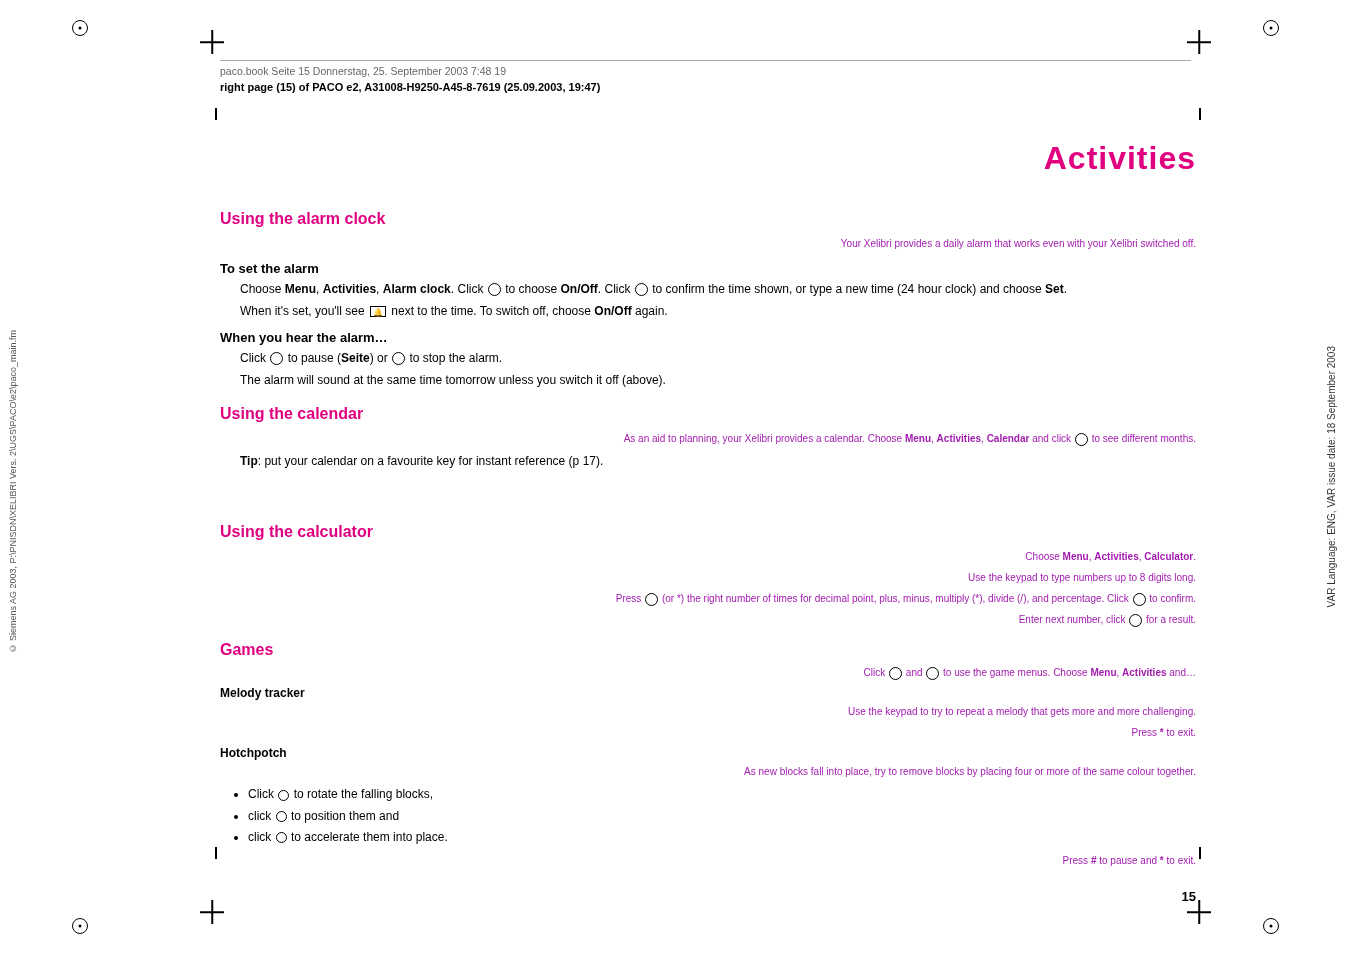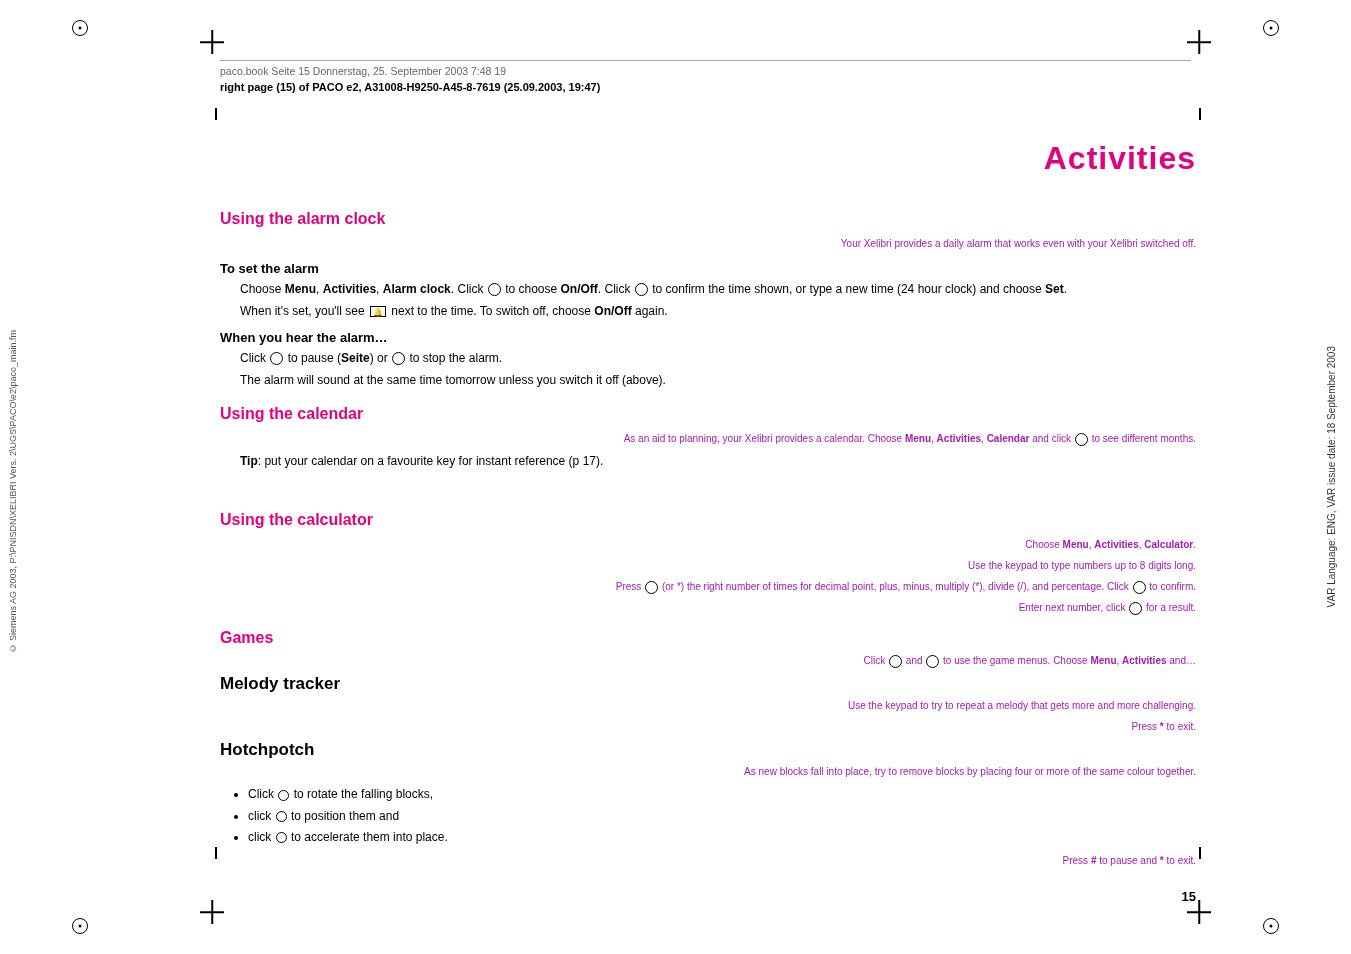--- a/index.html
+++ b/index.html
@@ -191,21 +191,21 @@
     }
 
     .games-heading {
       font-size: 16px;
       font-weight: bold;
       color: #e00080;
       margin-bottom: 6px;
     }
 
     .melody-heading {
-      font-size: 17px;
+      font-size: 12px;
       font-weight: bold;
       color: #000;
       margin-bottom: 4px;
     }
 
     
     .body-text {
       font-size: 10px;
       line-height: 1.5;
       color: #a21caf;

